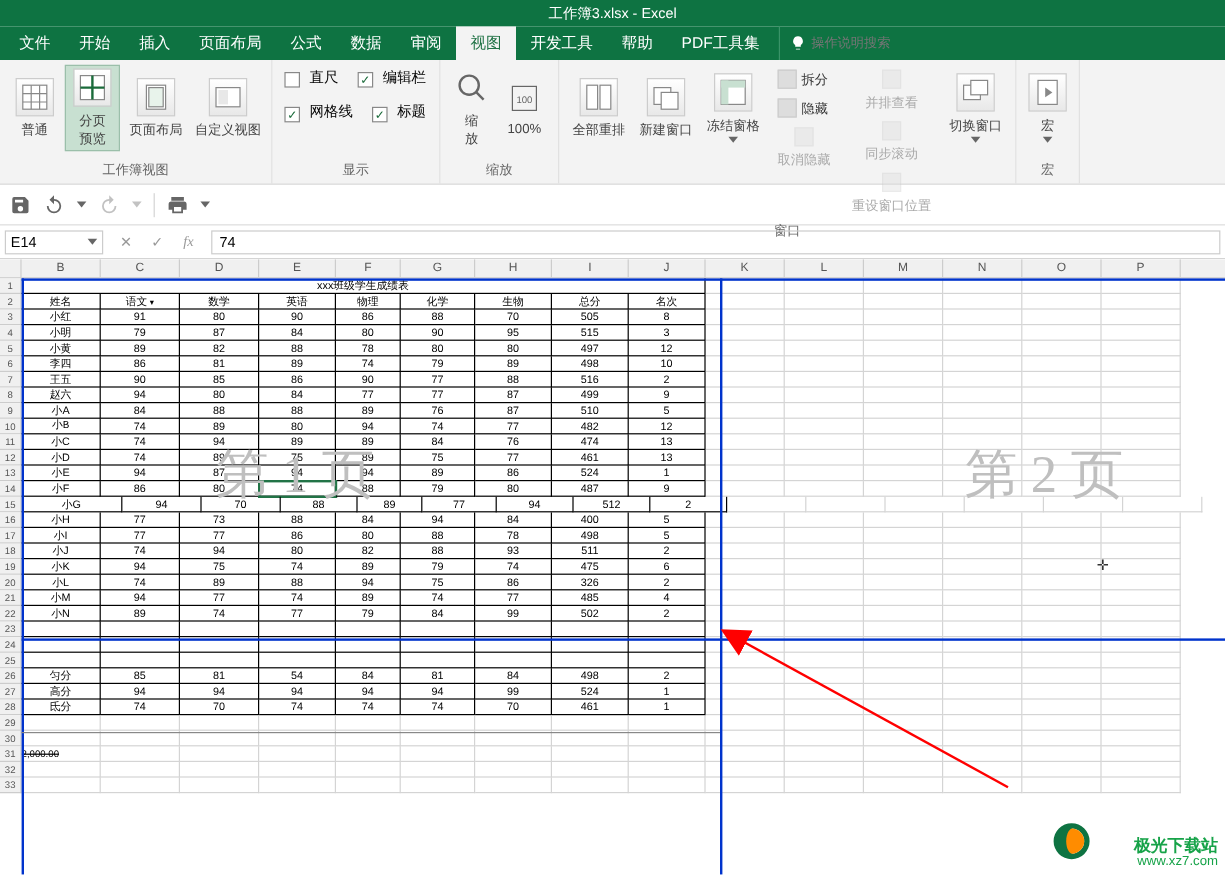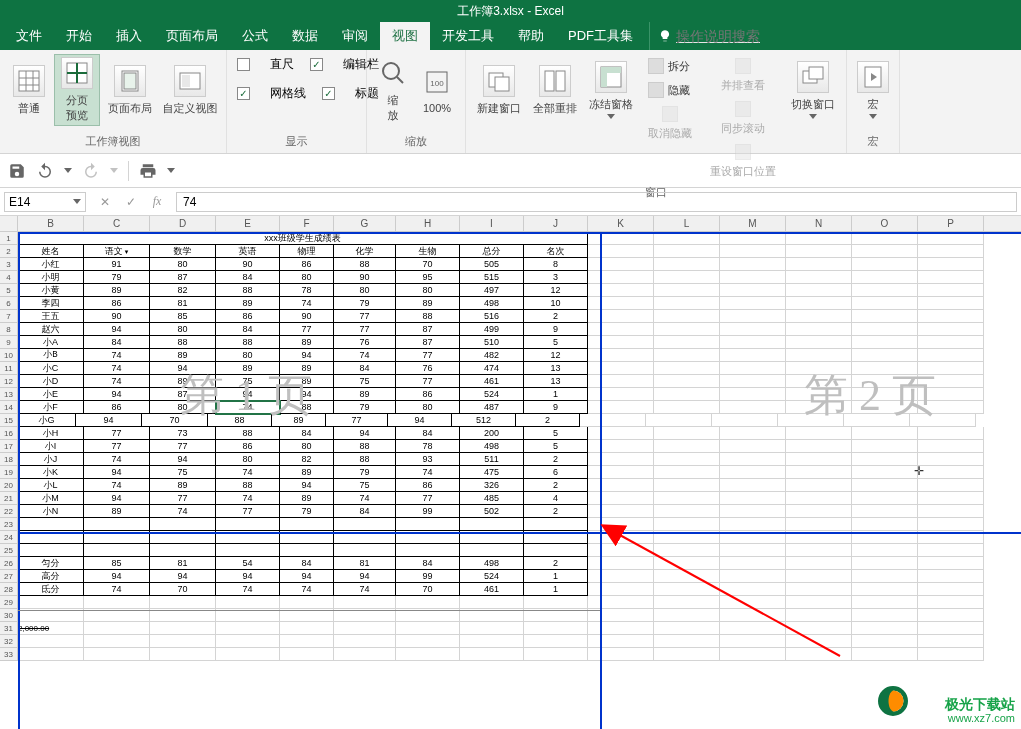--- a/index.html
+++ b/index.html
@@ -5,31 +5,31 @@
   * { box-sizing: border-box; margin: 0; padding: 0; }
   body { font-family: "Microsoft YaHei", sans-serif; font-size: 12px; background: #fff; overflow: hidden; width: 1021px; height: 729px; position: relative; }
 
   .titlebar { background: #0e7342; color: #fff; height: 22px; line-height: 22px; text-align: center; font-size: 12px; }
   .tabs-row { background: #0e7342; height: 28px; display: flex; align-items: center; padding: 0 4px; }
   .tab { color: #fff; padding: 0 12px; height: 28px; line-height: 28px; cursor: pointer; font-size: 13px; }
   .tab.active { background: #f3f3f3; color: #217346; }
   .tab.sep { border-left: 1px solid #3a9368; padding-left: 8px; margin-left: 4px;}
   .help-bulb { color:#fff; display:inline-flex; align-items:center; gap:4px; padding:0 8px;}
   .bulb-icon { width:14px; height:14px; display:inline-block;}
-  .help-input { background:transparent; border:none; color:#e5e5e5; font-size:14px; outline:none; width:100px;text-decoration:underline;}
+  .help-input { background:transparent; border:none; color:#bef264; font-size:11px; outline:none; width:100px;}
 
   .ribbon { background: #f3f3f3; border-bottom: 1px solid #d4d4d4; height: 104px; display: flex; }
   .rib-group { border-right: 1px solid #e1e1e1; padding: 4px 6px 0 6px; display: flex; flex-direction: column; height:100%; }
   .rib-label { text-align: center; color: #666; font-size: 11px; padding: 2px 0 4px 0; margin-top:auto;}
   .rib-items { display: flex; align-items: flex-start; gap: 2px; }
   .rib-btn { display: flex; flex-direction: column; align-items: center; justify-content: center; width: 46px; height: 72px; cursor: pointer; font-size: 11px; color: #444; text-align:center; border:1px solid transparent; }
   .rib-btn.selected { background:#c8e0d1; border:1px solid #9bbfaa;}
   .rib-icon-lg { width: 32px; height: 32px; background: linear-gradient(#fff,#e8e8e8); border: 1px solid #ccc; margin-bottom: 4px; display:flex; align-items:center; justify-content:center;}
   .rib-col { display:flex; flex-direction:column; gap:4px; font-size:11px; color:#333;}
-  .rib-check { display:flex; align-items:center; gap:20px; white-space:nowrap; padding:2px 4px;}
+  .rib-check { display:flex; align-items:flex-end; gap:8px; white-space:nowrap; padding:2px 4px;}
   .chkbox { width:13px; height:13px; border:1px solid #888; display:inline-flex; align-items:center; justify-content:center; background:#fff; font-size:10px; color:#1a6b3a;}
   .rib-small-btn { display:flex; align-items:center; gap:4px; padding:2px 4px; white-space:nowrap; font-size:11px; color:#333;}
   .rib-small-btn.disabled { color:#aaa;flex-direction:column; }
   .small-ico { width:16px; height:16px; background:#ddd; border:1px solid #ccc; display:inline-block;}
 
   .qat { background:#fff; border-bottom:1px solid #d4d4d4; height:34px; display:flex; align-items:center; padding:0 8px; gap:10px;}
   .qat-ico { width:18px; height:18px; display:inline-block; color:#666; cursor:pointer;}
   .qat-sep { width:1px; height:20px; background:#d4d4d4;}
 
   .formula-row { background:#fff; border-bottom:1px solid #d4d4d4; height:28px; display:flex; align-items:center; padding:0 4px;}
@@ -194,34 +194,34 @@
       </div>
     </div>
     <div class="rib-label">缩放</div>
   </div>
 
   <div class="rib-group">
     <div class="rib-items">
       <div class="rib-btn" style="width:54px;">
         <div class="rib-icon-lg">
             <svg width="24" height="24">
-              <rect x="2" y="4" width="14" height="14" fill="#fff" stroke="#888"></rect>
-              <rect x="8" y="8" width="14" height="14" fill="#fff" stroke="#888"></rect>
-            </svg>
-          </div>
-        <span>新建窗口</span>
+              <rect x="2" y="2" width="9" height="20" fill="#fff" stroke="#888"></rect>
+              <rect x="13" y="2" width="9" height="20" fill="#fff" stroke="#888"></rect>
+            </svg>
+          </div>
+        <span>全部重排</span>
       </div>
       <div class="rib-btn" style="width:54px;">
         <div class="rib-icon-lg">
             <svg width="24" height="24">
-              <rect x="2" y="2" width="9" height="20" fill="#fff" stroke="#888"></rect>
-              <rect x="13" y="2" width="9" height="20" fill="#fff" stroke="#888"></rect>
-            </svg>
-          </div>
-        <span>全部重排</span>
+              <rect x="2" y="4" width="14" height="14" fill="#fff" stroke="#888"></rect>
+              <rect x="8" y="8" width="14" height="14" fill="#fff" stroke="#888"></rect>
+            </svg>
+          </div>
+        <span>新建窗口</span>
       </div>
       <div class="rib-btn" style="width:54px;">
         <div class="rib-icon-lg">
             <svg width="24" height="24">
               <rect x="2" y="2" width="20" height="20" fill="#fff" stroke="#888"></rect>
               <rect x="2" y="2" width="20" height="6" fill="#c8e0d1"></rect>
               <rect x="2" y="2" width="6" height="20" fill="#c8e0d1"></rect>
             </svg>
           </div>
         <span>冻结窗格</span>
@@ -599,21 +599,21 @@
         <div class="dc" style="width: 64px;">487</div>
         <div class="dc" style="width: 64px;">9</div>
         <div class="dc nb" style="width: 66px;"></div>
         <div class="dc nb" style="width: 66px;"></div>
         <div class="dc nb" style="width: 66px;"></div>
         <div class="dc nb" style="width: 66px;"></div>
         <div class="dc nb" style="width: 66px;"></div>
         <div class="dc nb" style="width: 66px;"></div>
       </div>
       <div class="dr ">
-        <div class="dc" style="width: 58px;">小G</div>
+        <div class="dc" style="width: 84px;">小G</div>
         <div class="dc" style="width: 66px;">94</div>
         <div class="dc" style="width: 66px;">70</div>
         <div class="dc" style="width: 64px;">88</div>
         <div class="dc" style="width: 54px;">89</div>
         <div class="dc" style="width: 62px;">77</div>
         <div class="dc" style="width: 64px;">94</div>
         <div class="dc" style="width: 64px;">512</div>
         <div class="dc" style="width: 64px;">2</div>
         <div class="dc nb" style="width: 66px;"></div>
         <div class="dc nb" style="width: 66px;"></div>
@@ -623,21 +623,21 @@
         <div class="dc nb" style="width: 66px;"></div>
       </div>
       <div class="dr ">
         <div class="dc" style="width: 66px;">小H</div>
         <div class="dc" style="width: 66px;">77</div>
         <div class="dc" style="width: 66px;">73</div>
         <div class="dc" style="width: 64px;">88</div>
         <div class="dc" style="width: 54px;">84</div>
         <div class="dc" style="width: 62px;">94</div>
         <div class="dc" style="width: 64px;">84</div>
-        <div class="dc" style="width: 64px;">200</div>
+        <div class="dc" style="width: 64px;">400</div>
         <div class="dc" style="width: 64px;">5</div>
         <div class="dc nb" style="width: 66px;"></div>
         <div class="dc nb" style="width: 66px;"></div>
         <div class="dc nb" style="width: 66px;"></div>
         <div class="dc nb" style="width: 66px;"></div>
         <div class="dc nb" style="width: 66px;"></div>
         <div class="dc nb" style="width: 66px;"></div>
       </div>
       <div class="dr ">
         <div class="dc" style="width: 66px;">小I</div>

